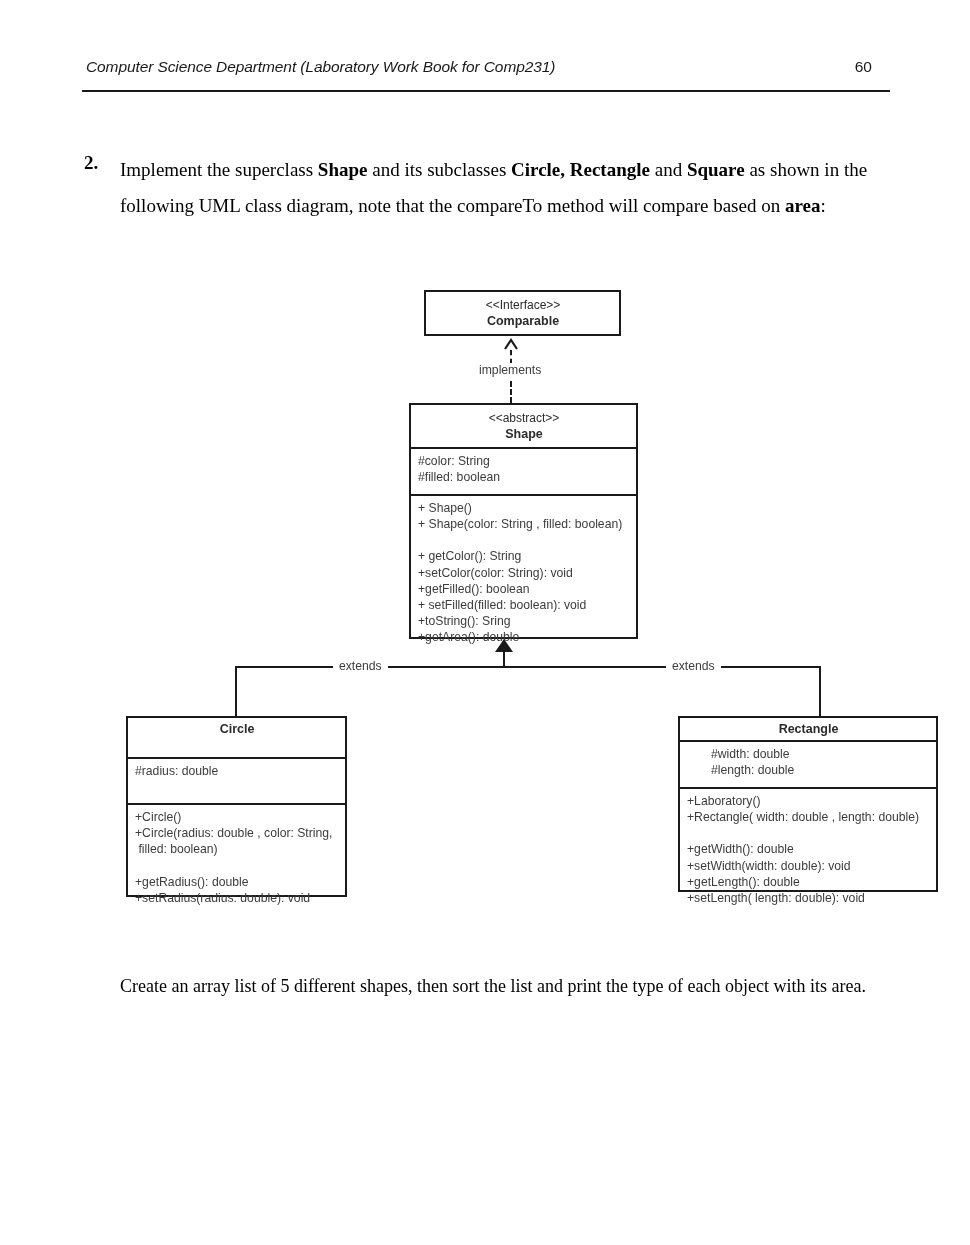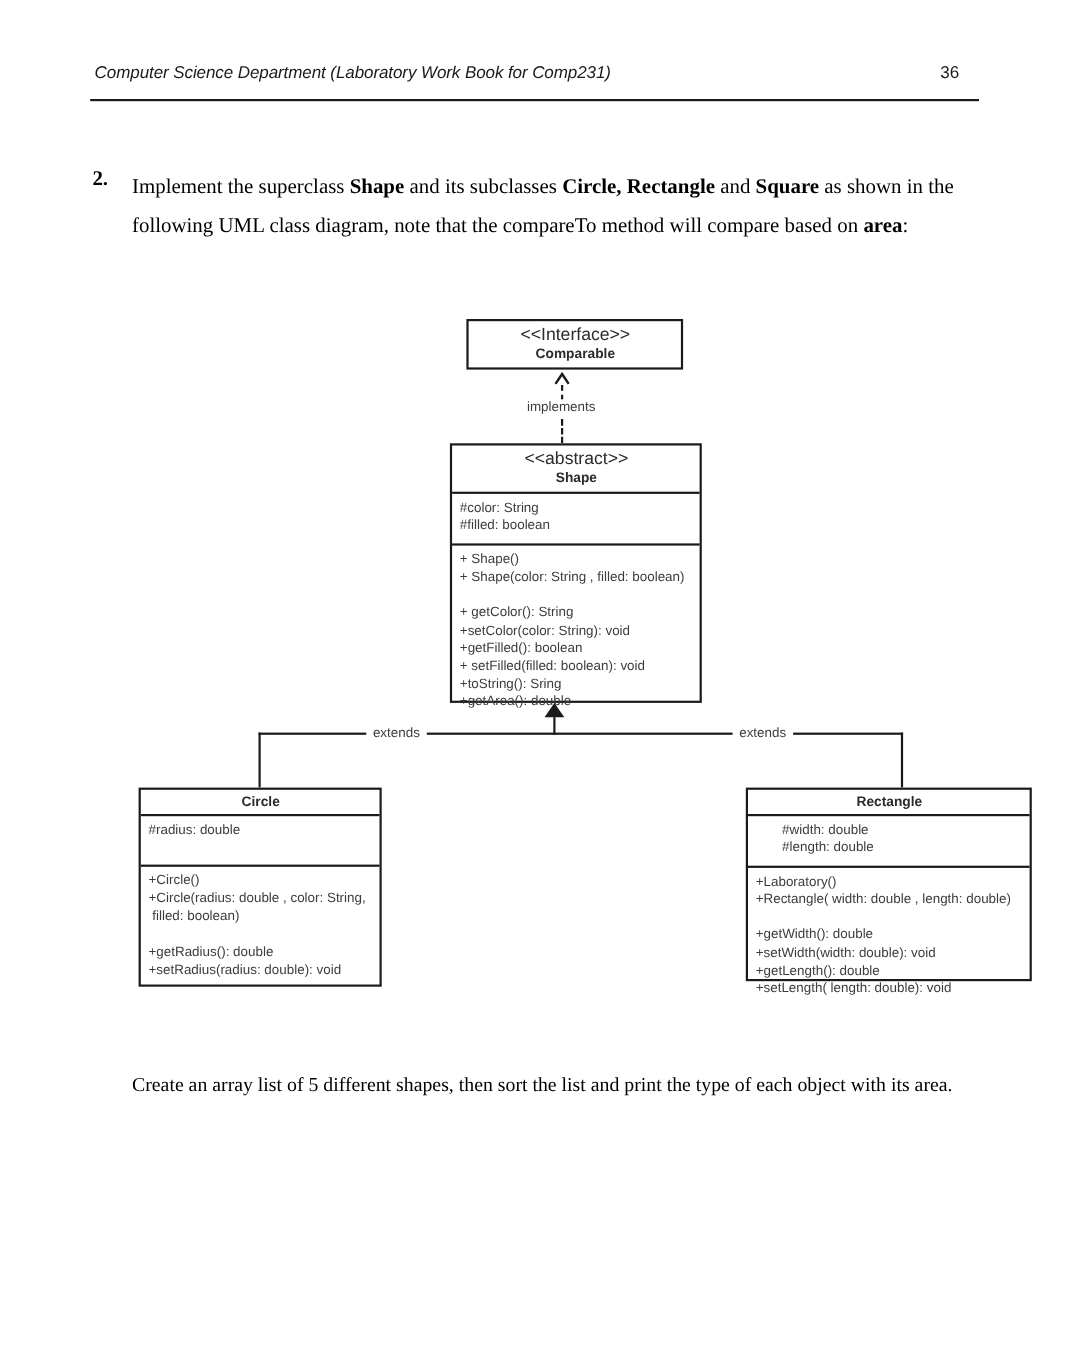--- a/index.html
+++ b/index.html
@@ -114,21 +114,21 @@
     font-size: 12.5px;
     font-weight: bold;
     color: #2b2b2b;
     line-height: 16px;
     padding-top: 5px;
     padding-bottom: 5px;
   }
   .uml-stereotype {
     display: block;
     font-weight: normal;
-    font-size: 16px;
+    font-size: 12px;
     color: #2b2b2b;
   }
   .uml-line {
     font-family: Liberation Sans, sans-serif;
     font-size: 12.2px;
     color: #3c3c3c;
     line-height: 16.2px;
     white-space: pre;
   }
   .uml-line.blank { height: 16px; }
@@ -168,21 +168,21 @@
   .arrow-open {
     position: absolute;
     width: 14px; height: 14px;
   }
 </style>
 </head>
 <body>
 
 <div class="page-header">
   <div class="page-header-text">Computer Science Department (Laboratory Work Book for Comp231)</div>
-  <div class="page-header-number">36</div>
+  <div class="page-header-number">60</div>
 </div>
 <div class="header-rule"></div>
 
 <div class="question">
   <span class="q-number">2.</span>
   <div class="q-body">
     <span>Implement the superclass </span><b>Shape</b><span> and its subclasses </span><b>Circle, Rectangle</b><span> and </span><b>Square</b><span> as shown in the following UML class diagram, note that the compareTo method will compare based on </span><b>area</b><span>:</span>
   </div>
 </div>
 
@@ -229,21 +229,21 @@
 
   <div class="conn-h" style="left:235px; top:666px; width:586px;"></div>
 
   <div class="conn-label" style="left:333px; top:659px;">extends</div>
   <div class="conn-label" style="left:666px; top:659px;">extends</div>
 
   <div class="conn-v" style="left:235px; top:666px; height:50px;"></div>
   <div class="conn-v" style="left:819px; top:666px; height:50px;"></div>
 
   <div class="uml-box" style="left:126px; top:716px; width:221px; height:181px;">
-    <div class="uml-compartment uml-title" style="padding-top:3px; padding-bottom:3px;">
+    <div class="uml-compartment uml-title" style="padding-top:3px; padding-bottom:20px;">
       <span>Circle</span>
     </div>
     <div class="uml-compartment" style="height:46px;">
       <div class="uml-line">#radius: double</div>
     </div>
     <div class="uml-compartment">
       <div class="uml-line">+Circle()</div>
       <div class="uml-line">+Circle(radius: double , color: String,</div>
       <div class="uml-line"> filled: boolean)</div>
       <div class="uml-line blank"></div>

